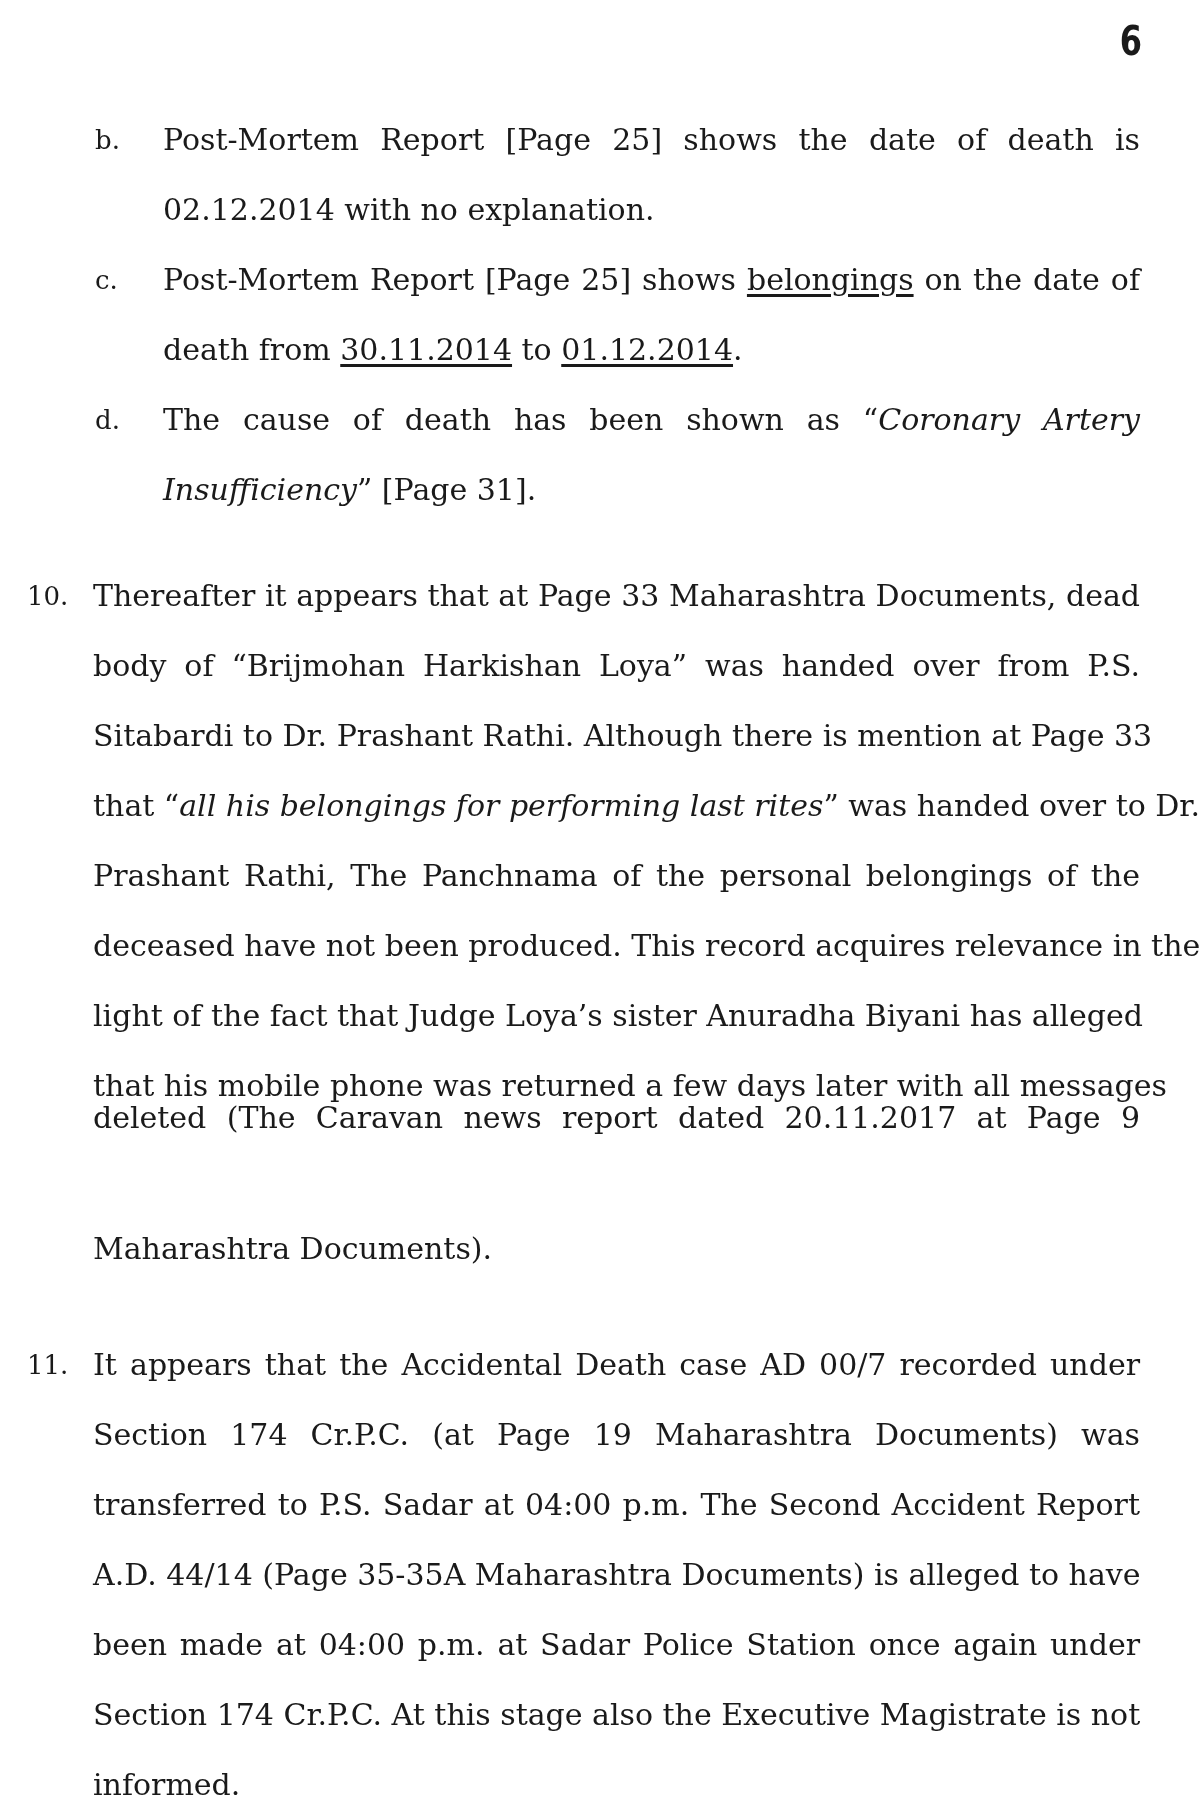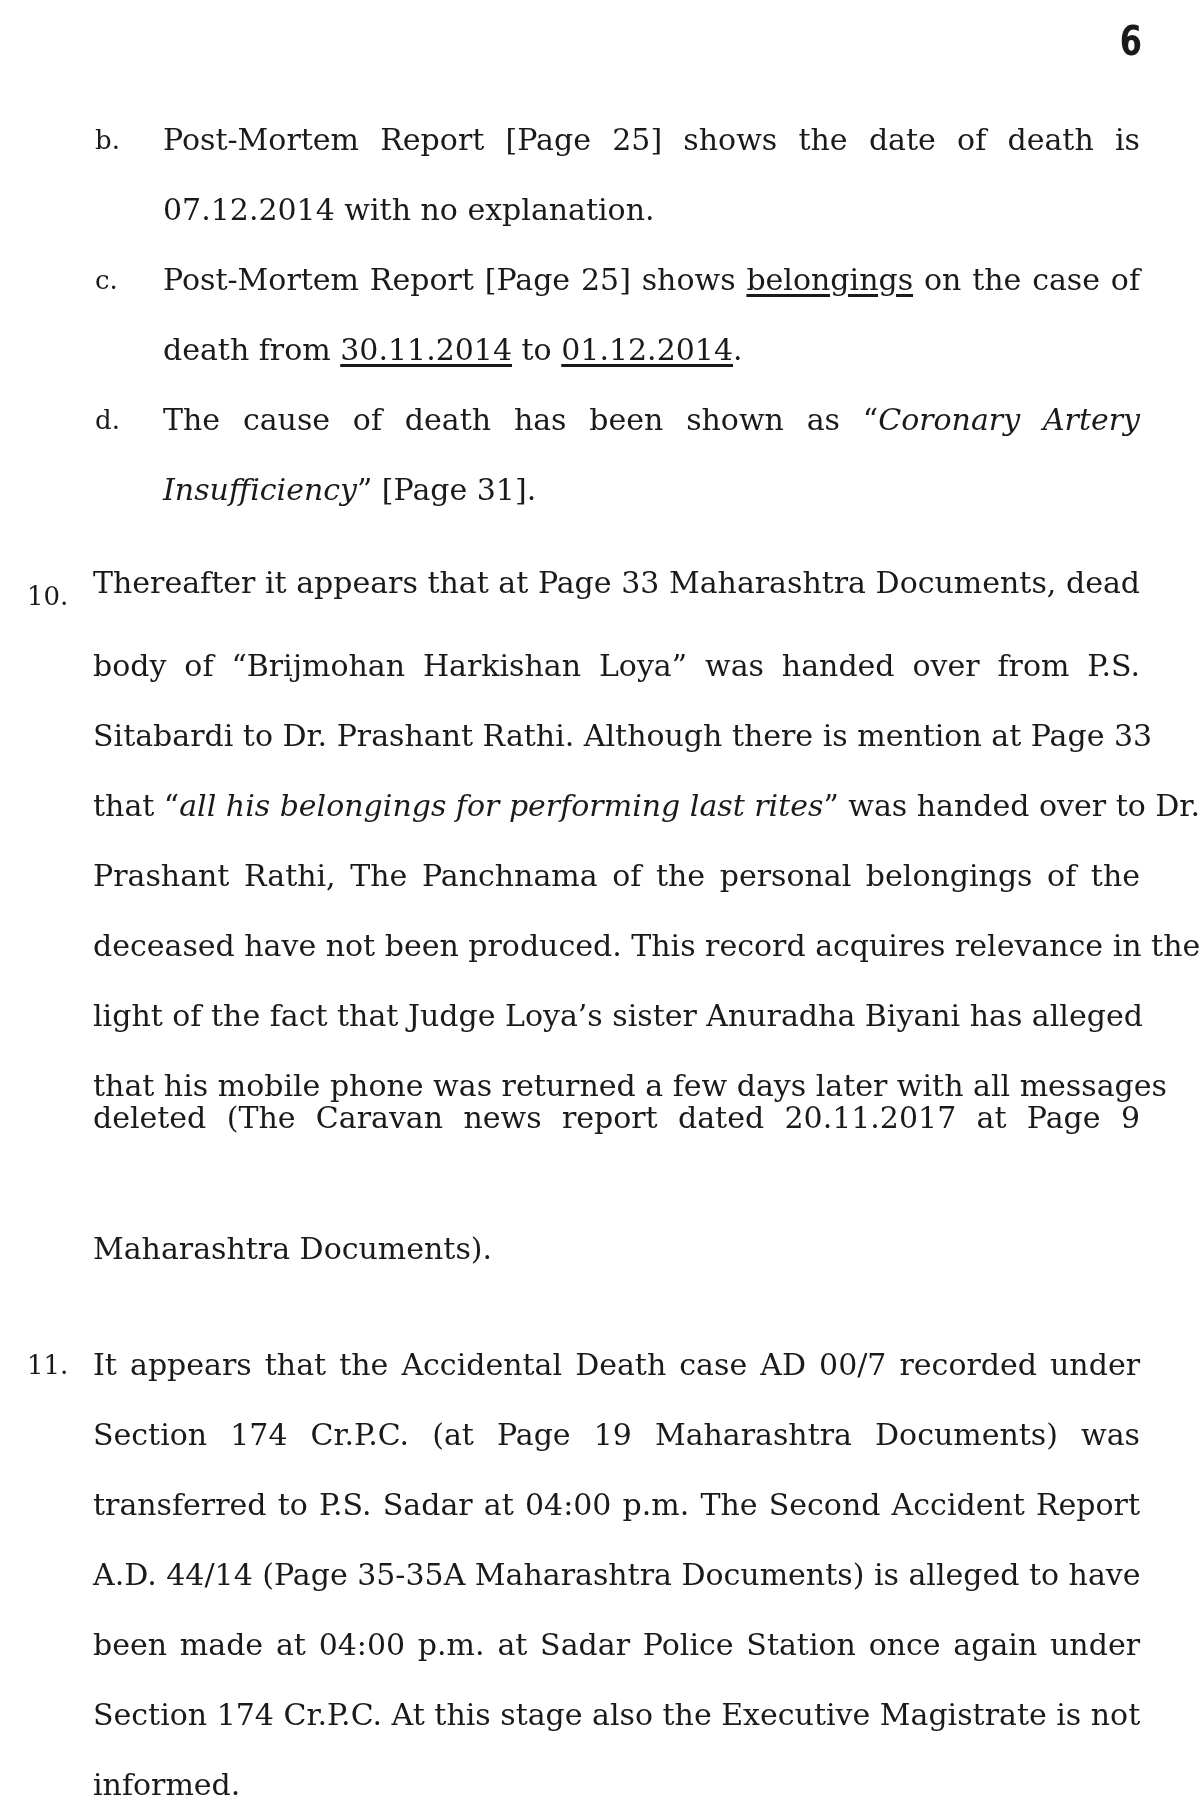--- a/index.html
+++ b/index.html
@@ -17,32 +17,32 @@
   .u { text-decoration:underline; text-underline-offset:4px; }
   .i { font-style:italic; }
 </style>
 </head>
 <body>
 
 <div class="pagenum">6</div>
 
 <div class="label" style="left:95px; top:120px;">b.</div>
 <div class="line sub" style="top:120px;">Post-Mortem Report [Page 25] shows the date of death is</div>
-<div class="line sub last" style="top:190px;">07.12.2014 with no explanation.</div>
+<div class="line sub last" style="top:190px;">02.12.2014 with no explanation.</div>
 
 <div class="label" style="left:95px; top:260px;">c.</div>
-<div class="line sub" style="top:260px;"><span>Post-Mortem Report [Page 25] shows </span><span class="u">belongings</span><span> on the case of</span></div>
+<div class="line sub" style="top:260px;"><span>Post-Mortem Report [Page 25] shows </span><span class="u">belongings</span><span> on the date of</span></div>
 <div class="line sub last" style="top:330px;"><span>death from </span><span class="u">30.11.2014</span><span> to </span><span class="u">01.12.2014</span><span>.</span></div>
 
 <div class="label" style="left:95px; top:400px;">d.</div>
 <div class="line sub" style="top:400px;"><span>The cause of death has been shown as “</span><span class="i">Coronary Artery</span></div>
 <div class="line sub last" style="top:470px;"><span class="i">Insufficiency</span><span>” [Page 31].</span></div>
 
 <div class="label" style="left:27px; top:576px;">10.</div>
-<div class="line para" style="top:563px;">Thereafter it appears that at Page 33 Maharashtra Documents, dead</div>
+<div class="line para" style="top:576px;">Thereafter it appears that at Page 33 Maharashtra Documents, dead</div>
 <div class="line para" style="top:646px;">body of “Brijmohan Harkishan Loya” was handed over from P.S.</div>
 <div class="line para" style="top:716px;">Sitabardi to Dr. Prashant Rathi. Although there is mention at Page 33</div>
 <div class="line para" style="top:786px;"><span>that “</span><span class="i">all his belongings for performing last rites</span><span>” was handed over to Dr.</span></div>
 <div class="line para" style="top:856px;">Prashant Rathi, The Panchnama of the personal belongings of the</div>
 <div class="line para" style="top:926px;">deceased have not been produced. This record acquires relevance in the</div>
 <div class="line para" style="top:996px;">light of the fact that Judge Loya’s sister Anuradha Biyani has alleged</div>
 <div class="line para" style="top:1066px;">that his mobile phone was returned a few days later with all messages</div>
 <div class="line para" style="top:1098px;">deleted (The Caravan news report dated 20.11.2017 at Page 9</div>
 <div class="line para last" style="top:1205px;margin-top:24px;">Maharashtra Documents).</div>
 

